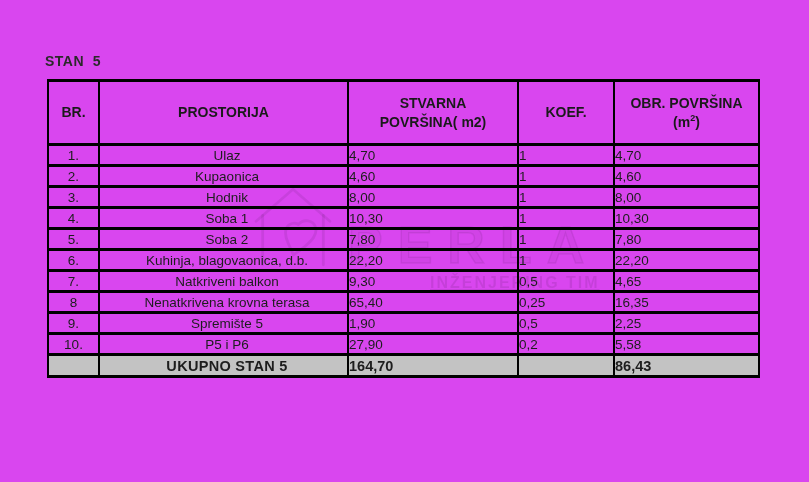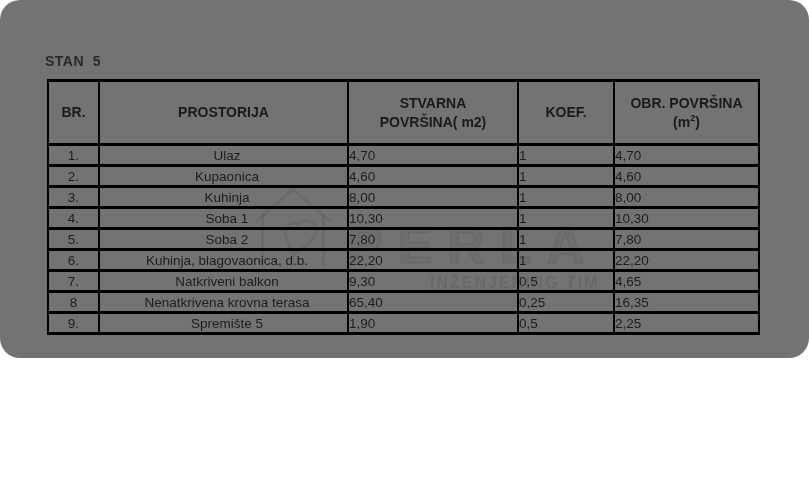--- a/index.html
+++ b/index.html
@@ -1,24 +1,23 @@
 <!DOCTYPE html>
 <html><head>
 <meta charset="utf-8">
 <style>
   html, body { margin: 0; padding: 0; }
   #screen {
     position: relative;
     width: 809px;
-    height: 358px;
-    background: #737373;
+    height: 482px;
+    background: #d946ef;
     overflow: hidden;
     font-family: "Liberation Sans", sans-serif;
     color: #1d1d1d;
-    border-radius: 20px;
   }
 
   .page-title {
     position: absolute;
     left: 45px;
     top: 53px;
     font-size: 14px;
     font-weight: bold;
     letter-spacing: 0.5px;
     color: #2a2a2a;
@@ -176,21 +175,21 @@
       </tr>
       <tr>
         <td class="cell-br">2.</td>
         <td class="cell-name">Kupaonica</td>
         <td class="cell-num">4,60</td>
         <td class="cell-num">1</td>
         <td class="cell-num">4,60</td>
       </tr>
       <tr>
         <td class="cell-br">3.</td>
-        <td class="cell-name">Kuhinja</td>
+        <td class="cell-name">Hodnik</td>
         <td class="cell-num">8,00</td>
         <td class="cell-num">1</td>
         <td class="cell-num">8,00</td>
       </tr>
       <tr>
         <td class="cell-br">4.</td>
         <td class="cell-name">Soba 1</td>
         <td class="cell-num">10,30</td>
         <td class="cell-num">1</td>
         <td class="cell-num">10,30</td>
@@ -223,16 +222,30 @@
         <td class="cell-num">0,25</td>
         <td class="cell-num">16,35</td>
       </tr>
       <tr>
         <td class="cell-br">9.</td>
         <td class="cell-name">Spremište 5</td>
         <td class="cell-num">1,90</td>
         <td class="cell-num">0,5</td>
         <td class="cell-num">2,25</td>
       </tr>
+      <tr>
+        <td class="cell-br">10.</td>
+        <td class="cell-name">P5 i P6</td>
+        <td class="cell-num">27,90</td>
+        <td class="cell-num">0,2</td>
+        <td class="cell-num">5,58</td>
+      </tr>
+      <tr class="total-row">
+        <td class="cell-br"></td>
+        <td class="cell-name">UKUPNO STAN 5</td>
+        <td class="cell-num">164,70</td>
+        <td class="cell-num"></td>
+        <td class="cell-num">86,43</td>
+      </tr>
     </tbody>
   </table>
 
 </div>
 
 </body></html>

